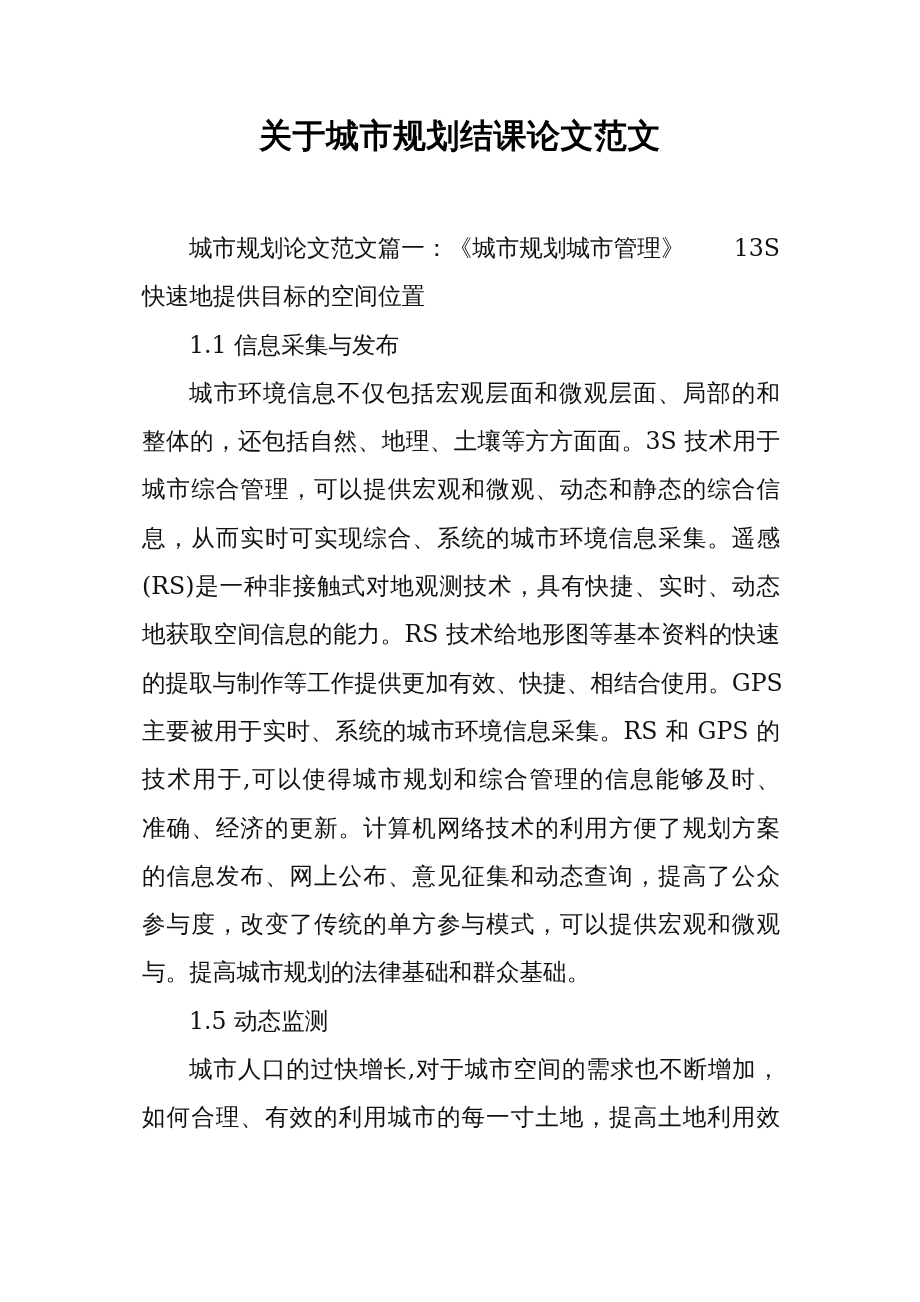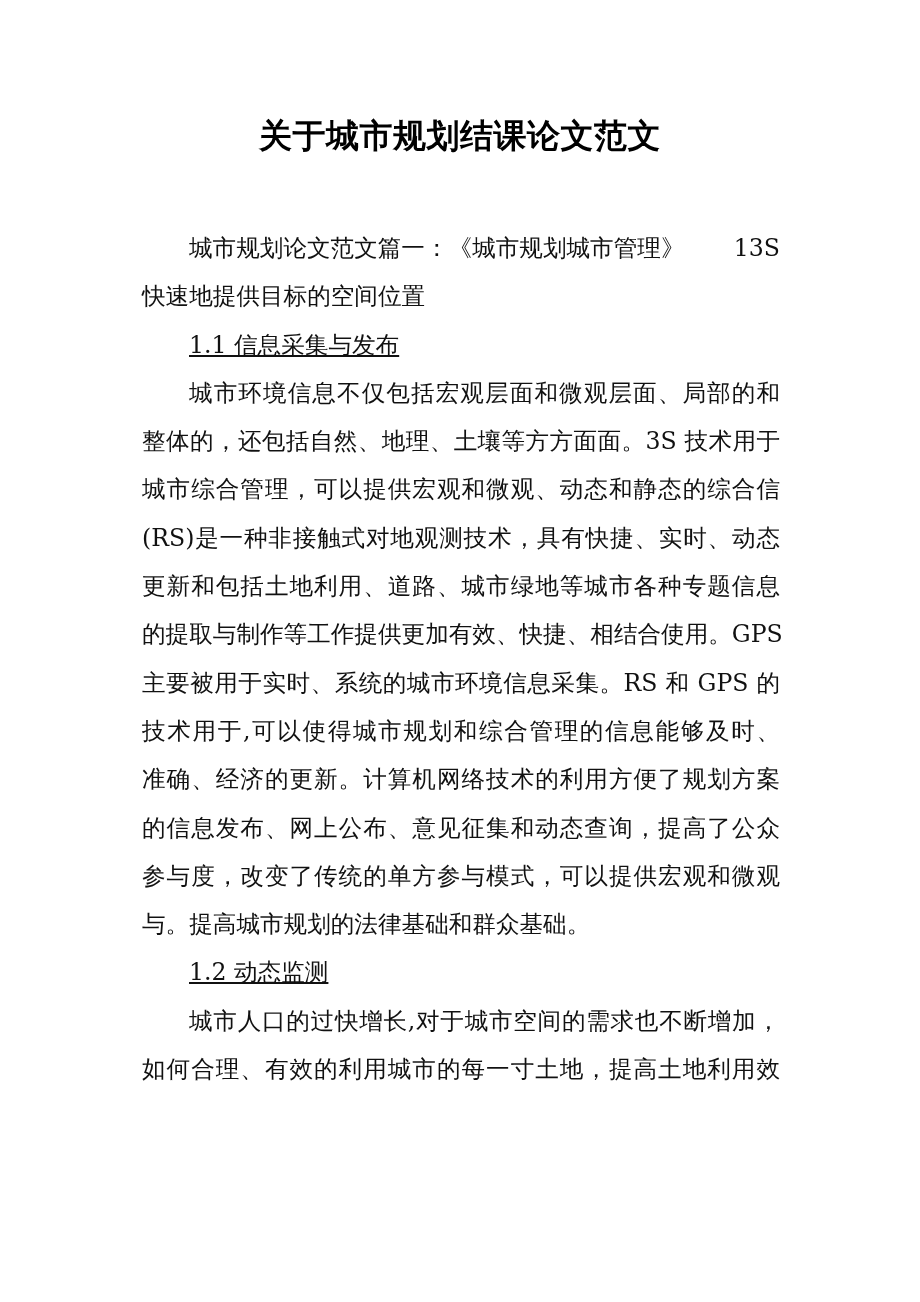--- a/index.html
+++ b/index.html
@@ -54,21 +54,20 @@
     }
     .line.indent {
       padding-left: 47px;
     }
     .line.last {
       text-align-last: left;
     }
     .line.heading {
       text-align-last: left;
       padding-left: 47px;
-      text-decoration: underline;
     }
     .split {
       display: flex;
       justify-content: space-between;
       gap: 32px;
     }
   </style>
 </head>
 <body>
 
@@ -78,26 +77,27 @@
   <div class="body-text">
     <div class="line indent split">
       <span>城市规划论文范文篇一：《城市规划城市管理》</span>
       <span>13S</span>
     </div>
     <div class="line last">快速地提供目标的空间位置</div>
     <div class="line heading">1.1 信息采集与发布</div>
     <div class="line indent">城市环境信息不仅包括宏观层面和微观层面、局部的和</div>
     <div class="line">整体的，还包括自然、地理、土壤等方方面面。3S 技术用于</div>
     <div class="line">城市综合管理，可以提供宏观和微观、动态和静态的综合信</div>
+    <div class="line">息，从而实时可实现综合、系统的城市环境信息采集。遥感</div>
     <div class="line">(RS)是一种非接触式对地观测技术，具有快捷、实时、动态</div>
-    <div class="line">更新和包括土地利用、道路、城市绿地等城市各种专题信息</div>
+    <div class="line">地获取空间信息的能力。RS 技术给地形图等基本资料的快速</div>
     <div class="line">的提取与制作等工作提供更加有效、快捷、相结合使用。GPS</div>
     <div class="line">主要被用于实时、系统的城市环境信息采集。RS 和 GPS 的</div>
     <div class="line">技术用于,可以使得城市规划和综合管理的信息能够及时、</div>
     <div class="line">准确、经济的更新。计算机网络技术的利用方便了规划方案</div>
     <div class="line">的信息发布、网上公布、意见征集和动态查询，提高了公众</div>
     <div class="line">参与度，改变了传统的单方参与模式，可以提供宏观和微观</div>
     <div class="line last">与。提高城市规划的法律基础和群众基础。</div>
-    <div class="line heading">1.2 动态监测</div>
+    <div class="line heading">1.5 动态监测</div>
     <div class="line indent">城市人口的过快增长,对于城市空间的需求也不断增加，</div>
     <div class="line">如何合理、有效的利用城市的每一寸土地，提高土地利用效</div>
   </div>
 </div>
 
 </body></html>

